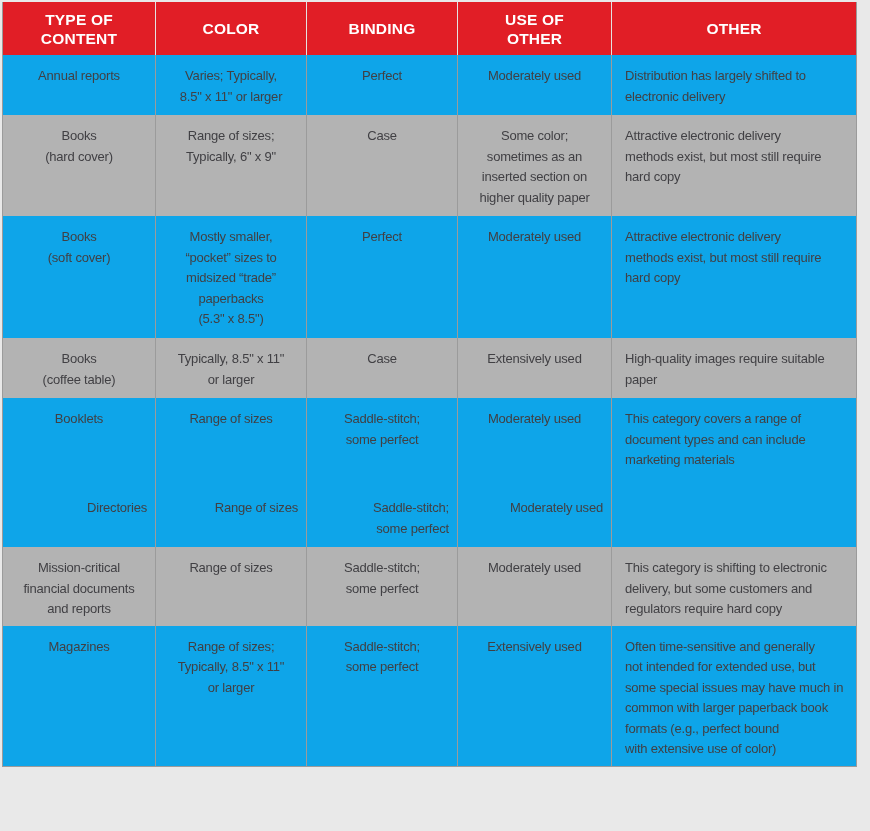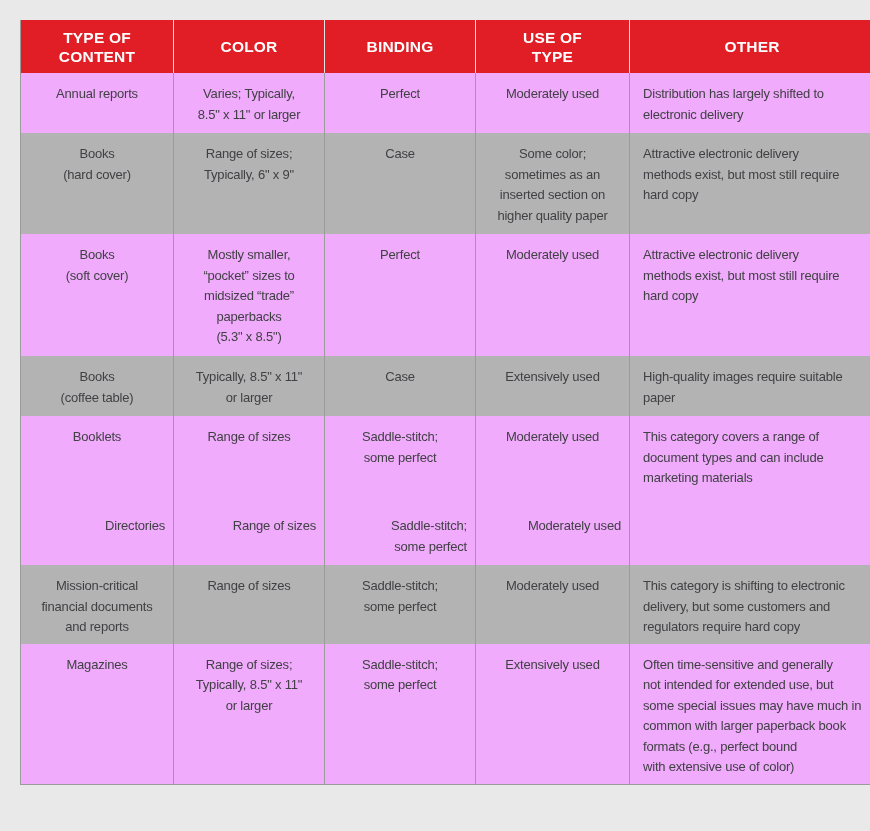--- a/index.html
+++ b/index.html
@@ -8,21 +8,21 @@
     background: #e9e9e9;
     width: 870px;
     height: 831px;
     overflow: hidden;
     font-family: "Liberation Sans", sans-serif;
   }
   .page {
     width: 870px;
     height: 831px;
     box-sizing: border-box;
-    padding: 20px;
+    padding: 2px;
   }
   table.print-table {
     width: 854px;
     border-collapse: collapse;
     table-layout: fixed;
     border: 1px solid #9b9b9b;
     border-top: none;
   }
   
   col.c1 { width: 153px; }
@@ -59,21 +59,21 @@
     border-right: 1px solid #9b9b9b;
     box-sizing: border-box;
     overflow: hidden;
   }
   tbody td:last-child {
     text-align: left;
     padding-left: 13px;
     padding-right: 10px;
     border-right: none;
   }
-  tr.light td { background: #f0abfc; }
+  tr.light td { background: #0ea5e9; }
   tr.dark  td { background: #b3b3b3; }
 
   tr.r1 td { height: 60px; }
   tr.r2 td { height: 101px; }
   tr.r3 td { height: 122px; }
   tr.r4 td { height: 60px; }
   tr.r5 td { height: 89px; }
   tr.r6 td { height: 60px; }
   tr.r7 td { height: 60px; text-align: right; }
   tr.r8 td { height: 70px; }
@@ -91,21 +91,21 @@
         <col class="c4">
         <col class="c5">
     </colgroup>
     <thead>
       <tr>
         <th>TYPE OF
 CONTENT</th>
         <th>COLOR</th>
         <th>BINDING</th>
         <th>USE OF
-TYPE</th>
+OTHER</th>
         <th>OTHER</th>
       </tr>
     </thead>
     <tbody>
       <tr class="light r1">
         <td>Annual reports</td>
         <td>Varies; Typically,
 8.5" x 11" or larger</td>
         <td>Perfect</td>
         <td>Moderately used</td>

